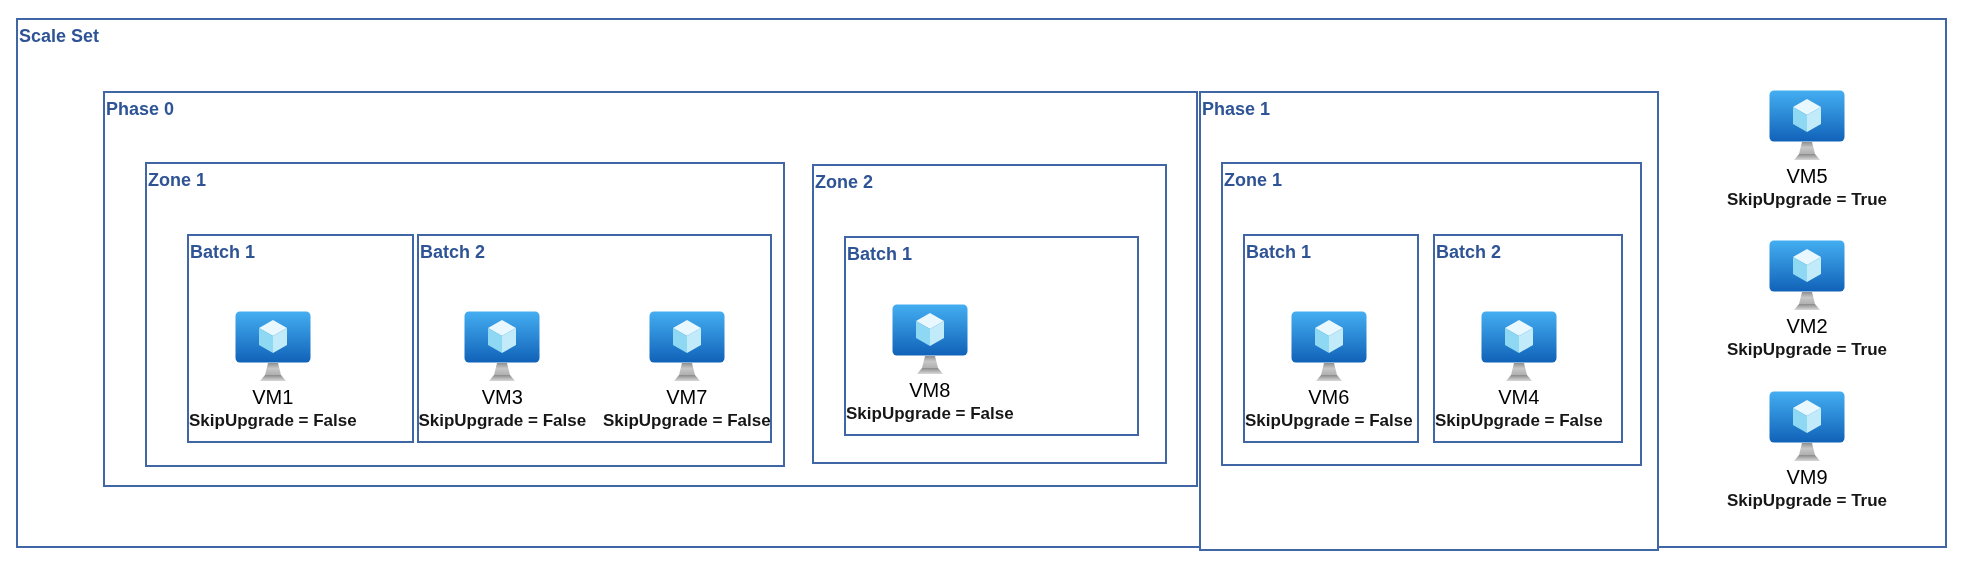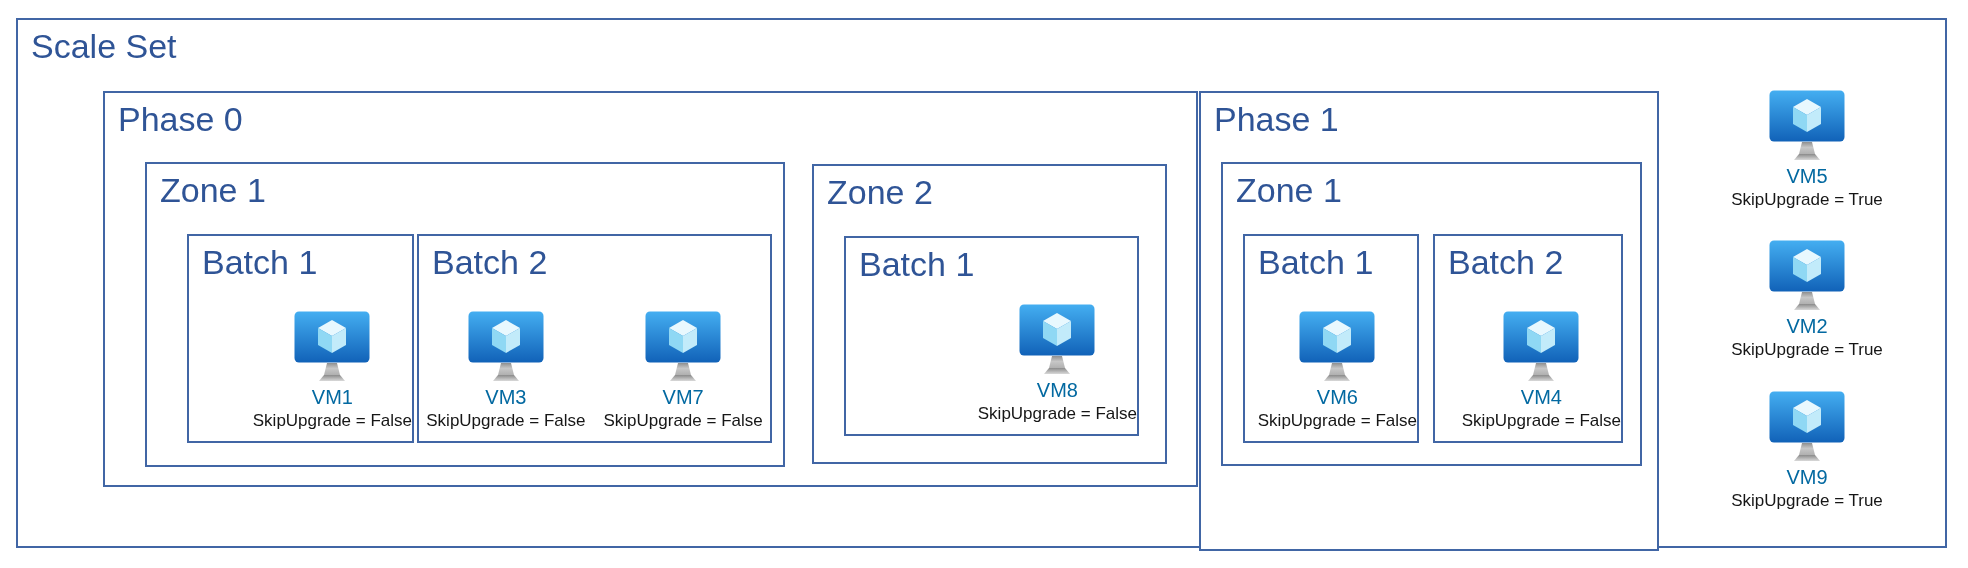--- a/index.html
+++ b/index.html
@@ -11,62 +11,64 @@
     overflow:hidden;
   }
   .box{
     position:absolute;
     border:2px solid #4166a5;
     background:#ffffff;
     box-sizing:border-box;
   }
   .section-label{
     position:absolute;
-    left:13px;top:6px;
-    font-size:34px;
+    left:1px;top:6px;
+    font-size:18px;
     color:#2f5496;
     white-space:nowrap;
     line-height:1.2;
+    font-weight:bold;
   }
   
   .scale-set{left:16px;top:18px;width:1931px;height:530px;}
   .phase-0{left:37px;top:71px;width:1095px;height:396px;margin-left:48px;}
   .phase-1{left:1181px;top:71px;width:460px;height:460px;}
   .p0-zone-1{left:40px;top:69px;width:640px;height:305px;}
   .p0-zone-2{left:707px;top:71px;width:355px;height:300px;}
   .p0z1-batch-1{left:40px;top:70px;width:227px;height:209px;}
   .p0z1-batch-2{left:270px;top:70px;width:355px;height:209px;}
   .p0z2-batch-1{left:30px;top:70px;width:295px;height:200px;}
   .p1-zone-1{left:20px;top:69px;width:421px;height:304px;}
   .p1z1-batch-1{left:20px;top:70px;width:176px;height:209px;}
   .p1z1-batch-2{left:210px;top:70px;width:190px;height:209px;}
   .vm-column{
     position:absolute;left:1694px;top:70px;width:190px;
     display:flex;flex-direction:column;align-items:center;gap:30px;
   }
   
   .vm-slot{
     position:absolute;left:0;right:0;bottom:10px;
-    display:flex;justify-content:flex-end;
+    display:flex;justify-content:flex-start;
   }
   .vm-row{
     position:absolute;left:0;right:0;bottom:10px;
     display:flex;justify-content:center;gap:18px;align-items:flex-end;
   }
   .vm-block{
     display:flex;flex-direction:column;align-items:center;
     min-width:158px;
   }
   .vm-name{
-    font-size:20px;color:#0369a1;line-height:1.25;margin-top:3px;
+    font-size:20px;color:#000000;line-height:1.25;margin-top:3px;
     white-space:nowrap;
   }
   .vm-skip{
     font-size:17px;color:#161616;line-height:1.25;
     white-space:nowrap;
+    font-weight:bold;
   }
   .hidden-defs{position:absolute;width:0;height:0;overflow:hidden;}
 </style>
 </head>
 <body>
 
 <svg class="hidden-defs" aria-hidden="true">
   <defs>
     <linearGradient id="monGrad" x1="0" y1="0" x2="0" y2="1">
       <stop offset="0" stop-color="#44aef1"></stop>

